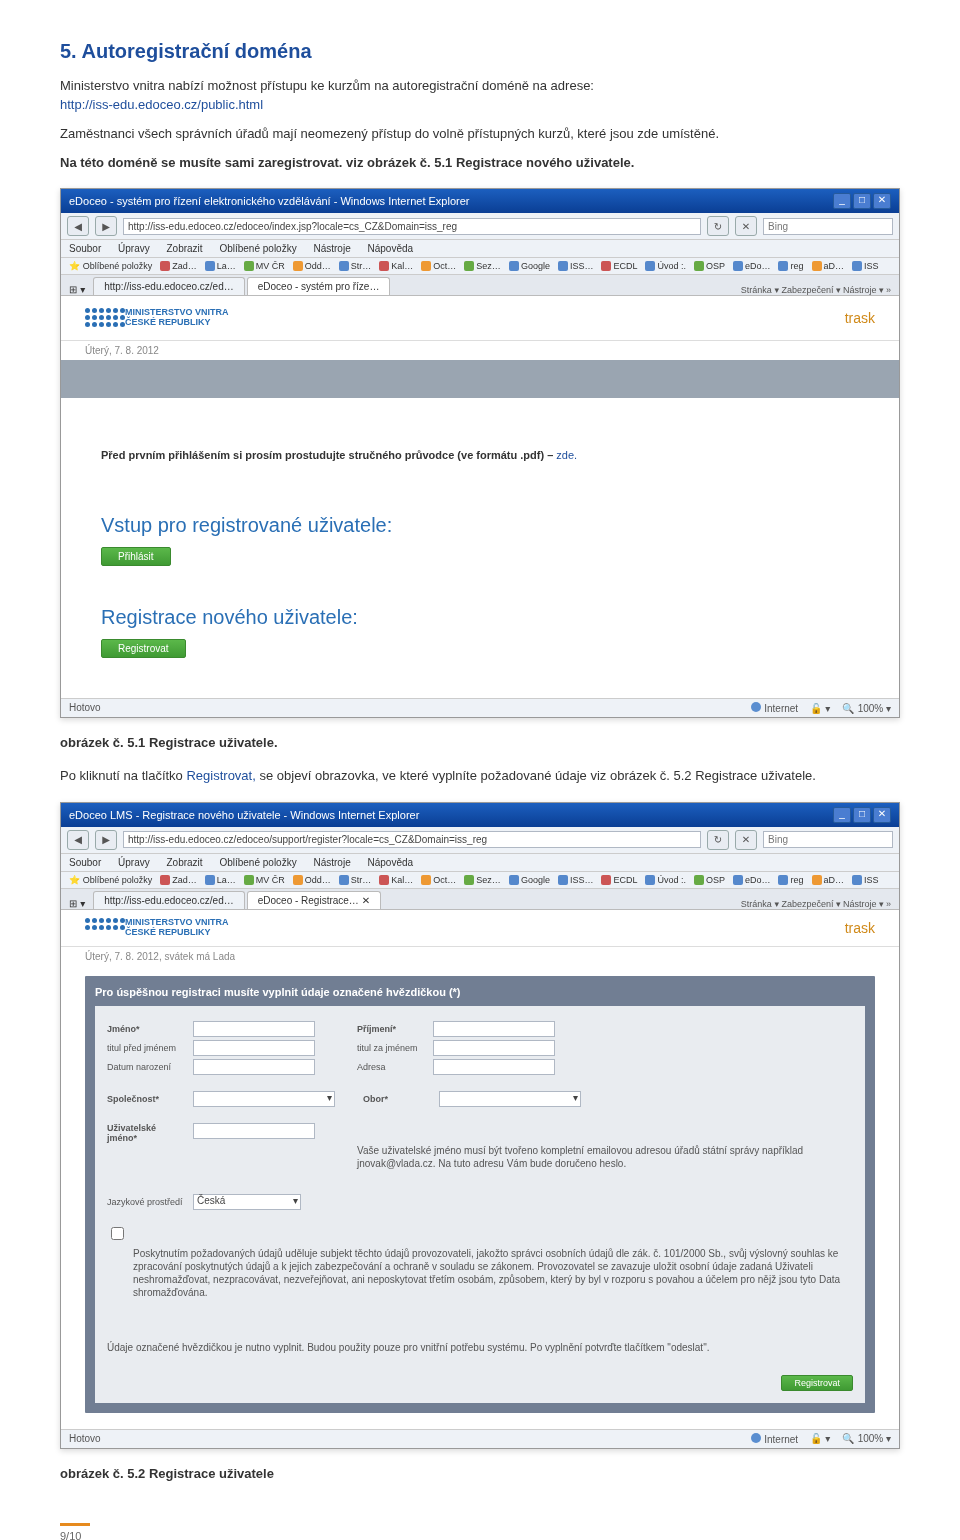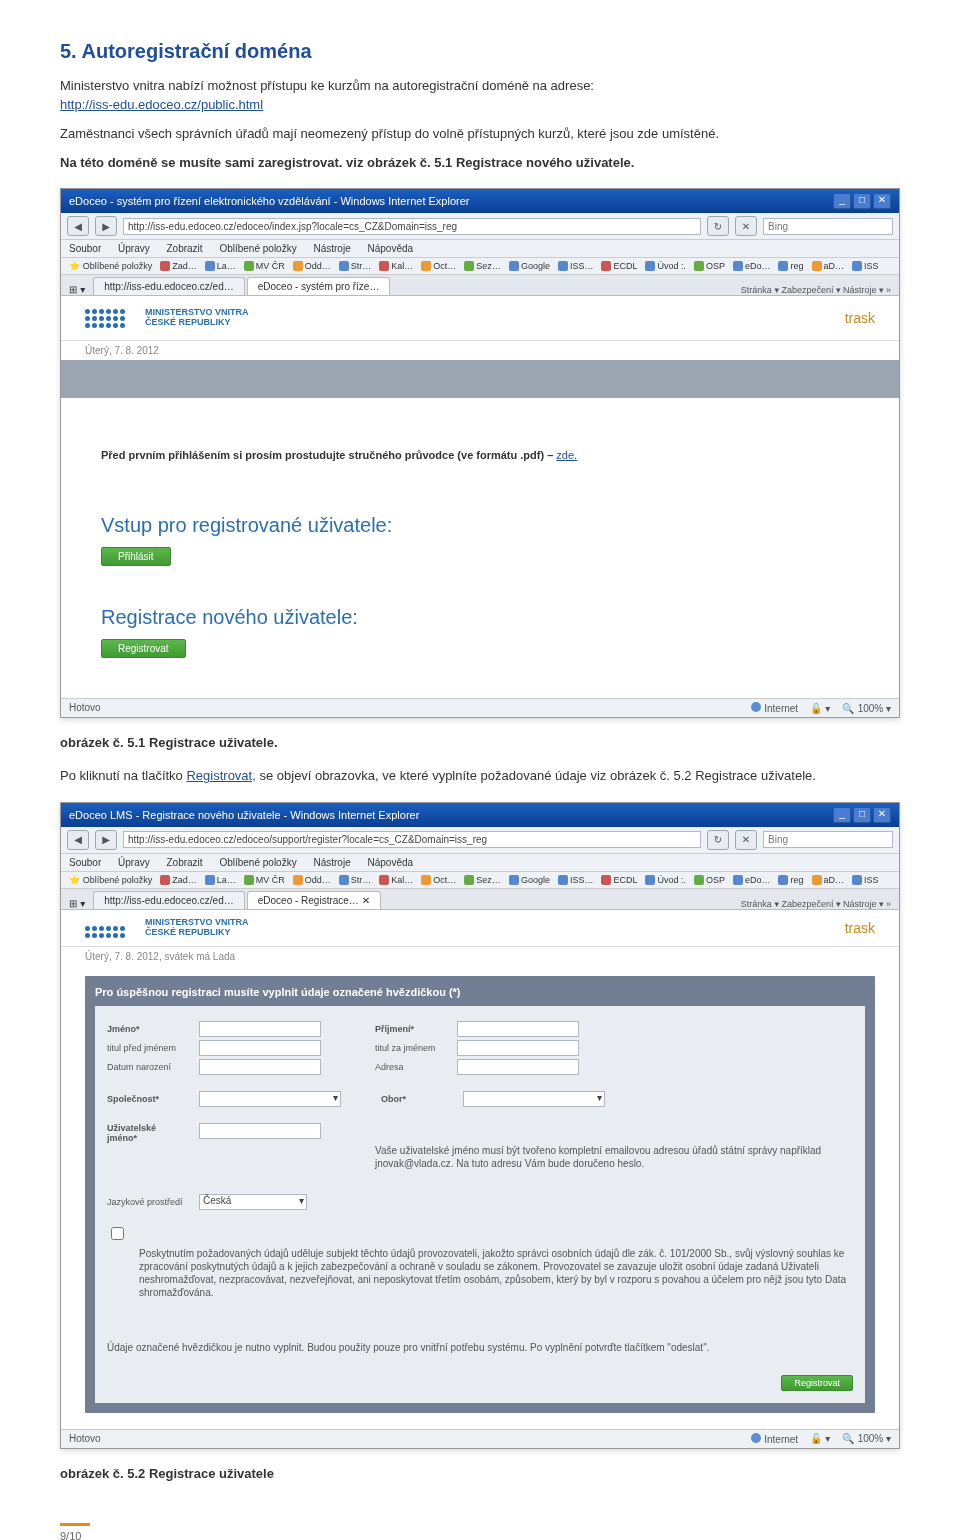--- a/index.html
+++ b/index.html
@@ -1,18 +1,18 @@
 <!DOCTYPE html>
 <html><head>
 <meta charset="utf-8">
 <style>
   body{font-family:Verdana,Arial,sans-serif;font-size:13px;color:#333;margin:0;padding:40px 60px;background:#fff;max-width:960px}
   h2{color:#1E4E9C;font-size:20px;margin:0 0 14px}
   p{margin:10px 0;line-height:1.45}
-  a.link{color:#1E4E9C;text-decoration:underline}
+  a.link{color:#1E4E9C;}
   .bold{font-weight:bold}
   .screenshot{border:1px solid #999;margin:16px 0;font-size:10px;background:#fff;box-shadow:0 2px 6px rgba(0,0,0,.15)}
   .titlebar{background:linear-gradient(#1c5fbf,#0a3e94);color:#fff;padding:4px 8px;font-size:11px;display:flex;justify-content:space-between;align-items:center}
   .winbtns{display:flex;gap:2px}
   .winbtn{width:16px;height:14px;background:#4a7dd1;border:1px solid #255a9c;border-radius:2px;text-align:center;line-height:12px;font-size:10px}
   .addrrow{background:#eef2f7;padding:3px 6px;display:flex;align-items:center;gap:6px;border-bottom:1px solid #ccc}
   .addrfield{flex:1;background:#fff;border:1px solid #b0b8c4;padding:2px 4px;font-size:10px;color:#444}
   .navbtn{width:20px;height:18px;border:1px solid #9aa;border-radius:3px;background:#e8ecf2;display:flex;align-items:center;justify-content:center;font-size:10px;color:#555}
   .searchbox{width:120px;background:#fff;border:1px solid #b0b8c4;padding:2px 4px;font-size:10px;color:#777}
   .menubar{background:#eef2f7;padding:3px 8px;border-bottom:1px solid #ccc;font-size:10px;color:#333}
@@ -20,40 +20,40 @@
   .favbar{background:#eef2f7;padding:3px 8px;border-bottom:1px solid #ccc;font-size:9px;color:#333;display:flex;gap:8px;overflow:hidden;white-space:nowrap}
   .favitem{display:inline-flex;align-items:center;gap:2px}
   .favicon{width:10px;height:10px;background:#5a8;border-radius:2px;display:inline-block}
   .favicon.r{background:#c55}.favicon.b{background:#58c}.favicon.o{background:#e93}.favicon.g{background:#6a4}
   .tabbar{background:#e4e8ee;padding:2px 8px 0;border-bottom:1px solid #bbb;display:flex;align-items:flex-end;gap:2px;font-size:10px}
   .tab{background:#fff;border:1px solid #bbb;border-bottom:none;padding:3px 10px;border-radius:3px 3px 0 0}
   .tab.bg{background:#eef2f7}
   .tabtools{margin-left:auto;color:#555;font-size:9px}
   .page{background:#fff;padding:0}
   .hdr{display:flex;justify-content:space-between;align-items:center;padding:12px 24px;border-bottom:1px solid #ddd}
-  .dotlogo{display:flex;align-items:flex-end;gap:20px}
+  .dotlogo{display:flex;align-items:flex-start;gap:0}
   .dots{display:grid;grid-template-columns:repeat(6,5px);grid-auto-rows:5px;gap:2px}
   .dot{width:5px;height:5px;background:#2a6fb5;border-radius:50%}
   .mvtxt{font-size:9px;color:#2a6fb5;font-weight:bold;line-height:1.1}
   .trask{font-size:14px;color:#d08a1a;font-weight:normal}
   .datebar{padding:4px 24px;font-size:10px;color:#888}
   .greyband{height:38px;background:#9aa5b1}
   .content{padding:20px 40px 40px}
   .intro{font-size:11px;color:#333;margin:30px 0 50px}
   .intro a{color:#1E4E9C}
   .sect{color:#2a6fb5;font-size:20px;margin:40px 0 10px}
   .gbtn{display:inline-block;background:linear-gradient(#5bb84a,#3f9a33);color:#fff;padding:3px 16px;font-size:10px;border-radius:2px;border:1px solid #3a8a2e}
   .statusbar{background:#eef2f7;border-top:1px solid #ccc;padding:3px 8px;font-size:10px;color:#555;display:flex;justify-content:space-between}
   .statright{display:flex;gap:12px;align-items:center}
   .globe{width:10px;height:10px;background:#5a8ed0;border-radius:50%;display:inline-block}
   
   .regpanel{background:#717e93;padding:10px;margin:10px 24px 16px;border-radius:1px}
   .regtitle{color:#fff;font-size:11px;font-weight:bold;margin-bottom:8px}
   .regbody{background:#e9ecf0;padding:12px;font-size:10px;color:#444}
-  .frow{display:flex;align-items:center;margin:3px 0;gap:12px}
+  .frow{display:flex;align-items:center;margin:3px 0;gap:6px}
   .flab{width:80px;color:#555;font-size:9px}
   .finput{border:1px solid #b0b8c4;background:#fff;height:14px;width:120px}
   .flab2{width:70px;color:#555;font-size:9px}
   .note{font-size:10px;color:#555;line-height:1.3;margin:21px 0}
   .hr{height:10px}
   .regbtn{background:linear-gradient(#5bb84a,#3f9a33);color:#fff;padding:2px 12px;font-size:9px;border:1px solid #3a8a2e;border-radius:2px;float:right}
   .footer{margin-top:40px;font-size:11px;color:#666}
   .orangebar{width:30px;height:3px;background:#e68a1e;margin:16px 0 4px}
   .caption{font-weight:bold;font-size:13px;margin:14px 0}
 </style>

